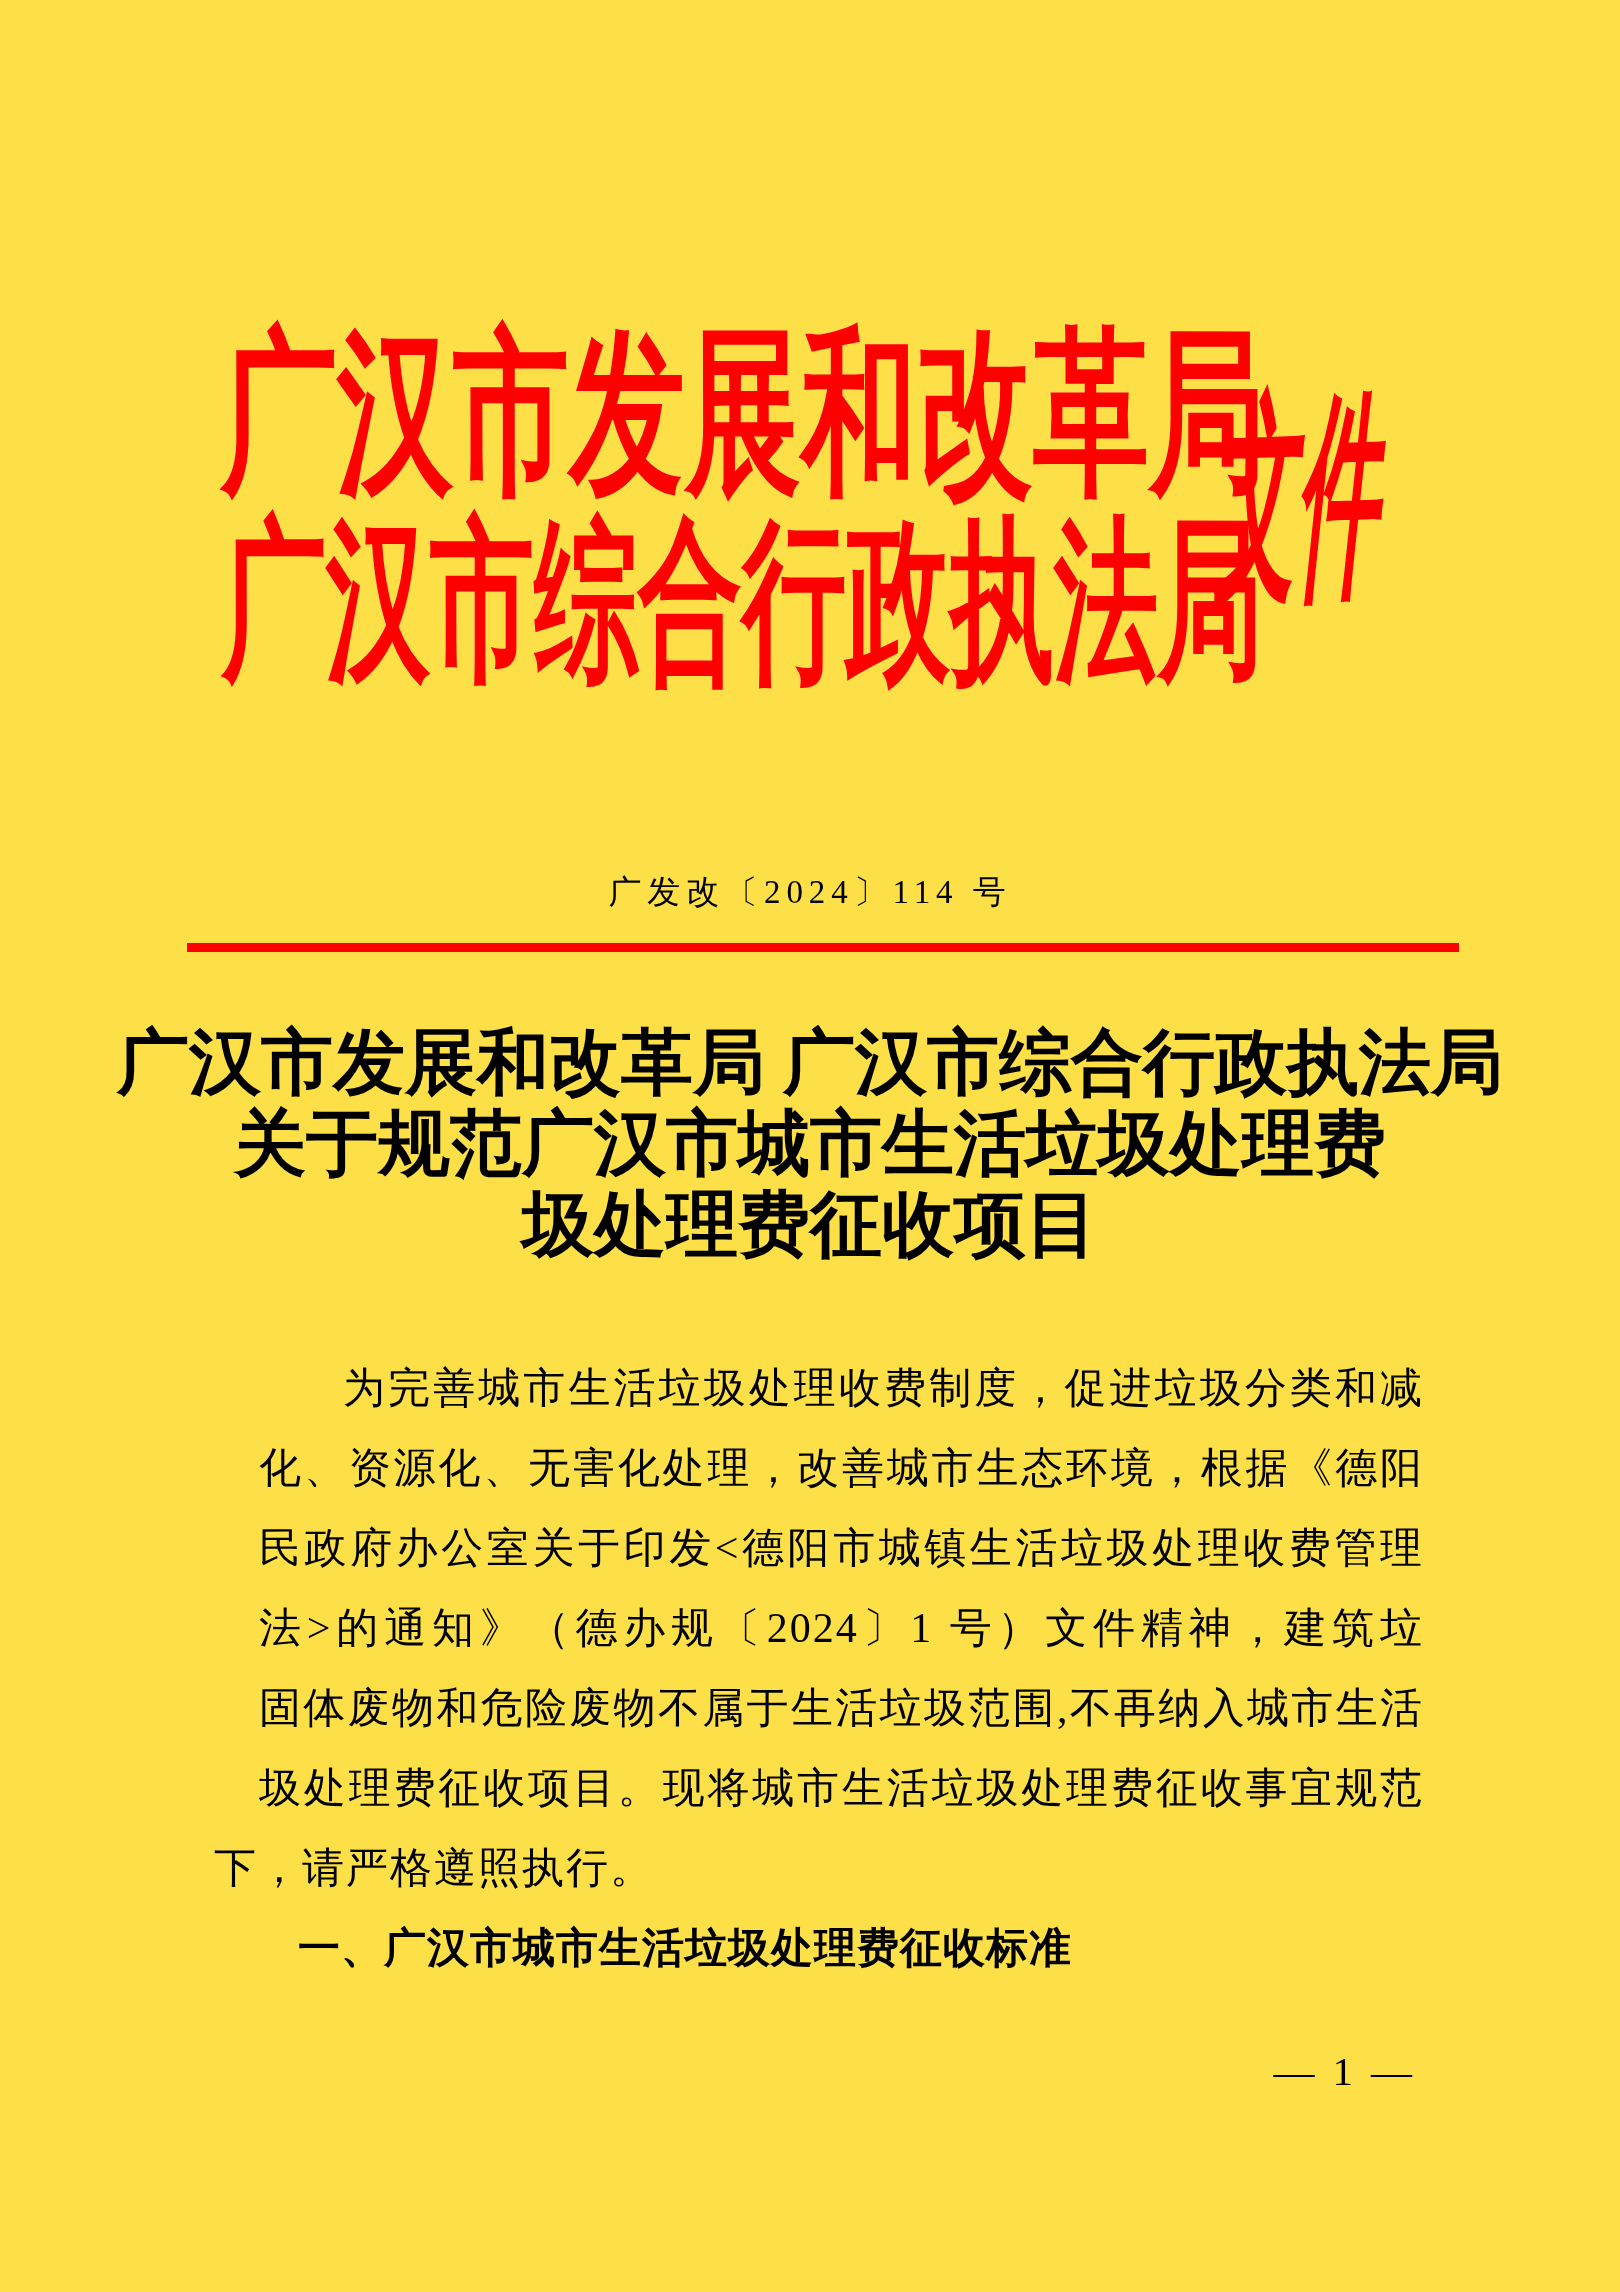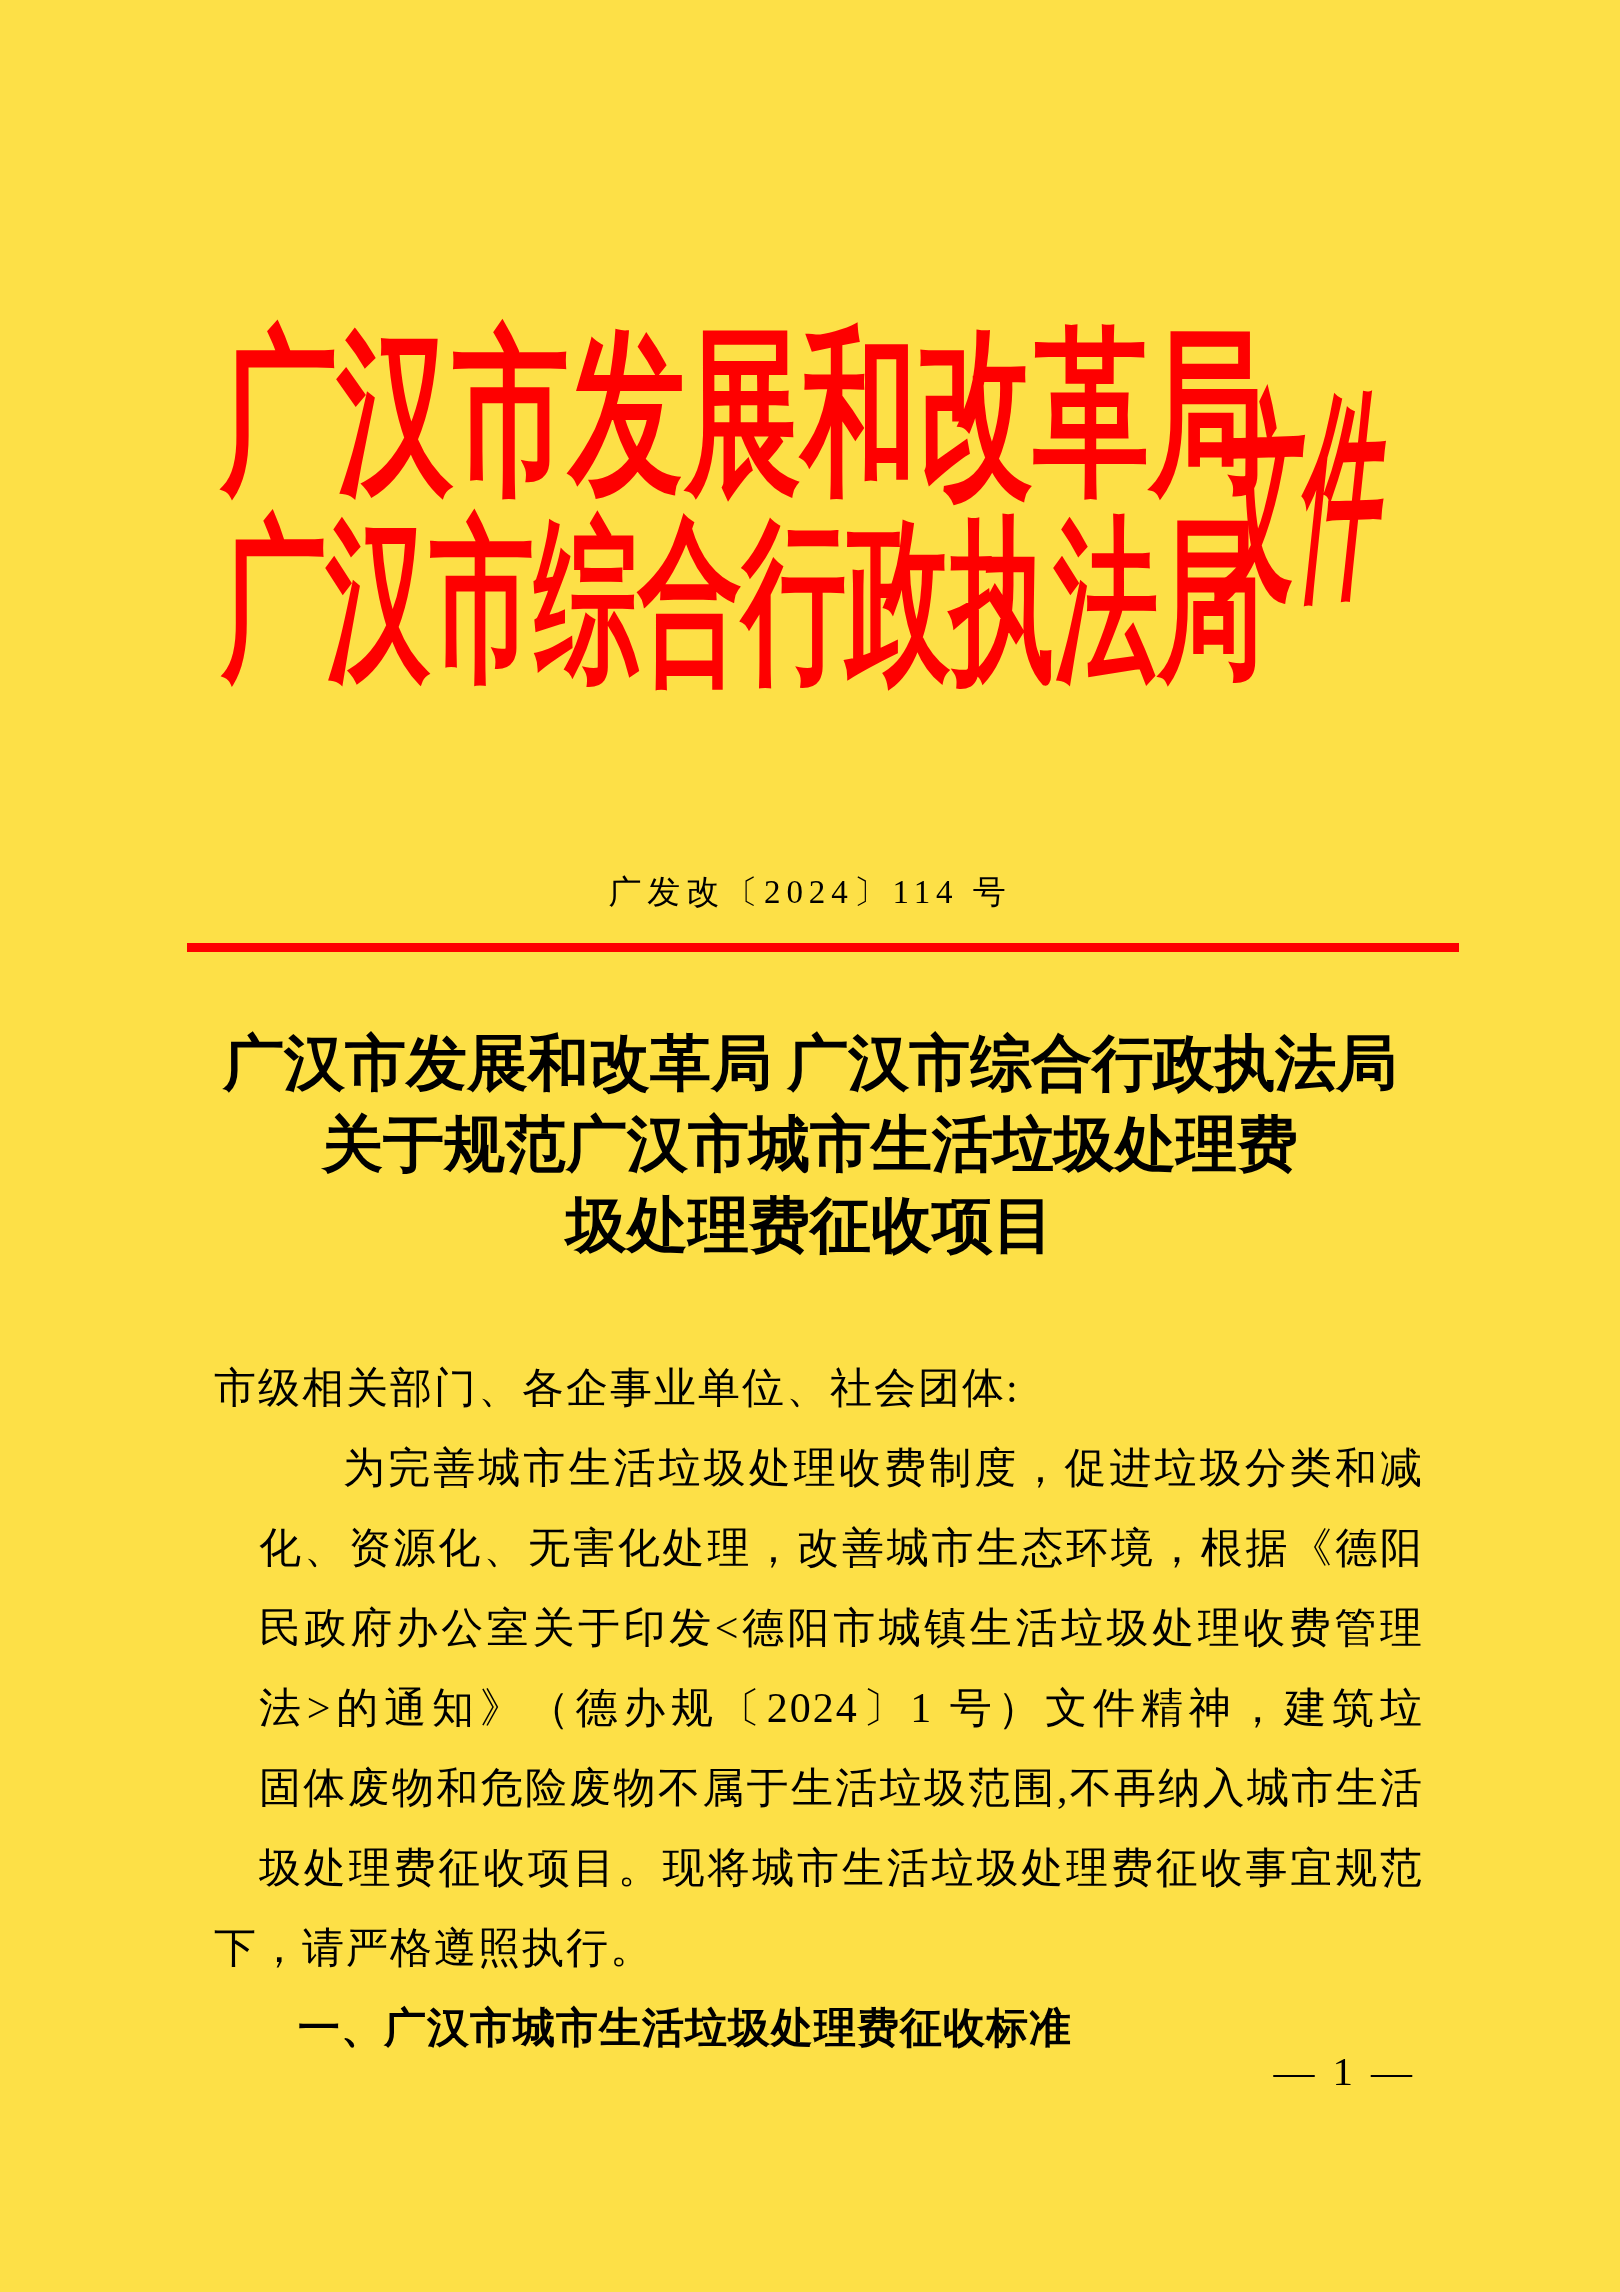--- a/index.html
+++ b/index.html
@@ -57,21 +57,21 @@
     left: 187px; top: 943px;
     width: 1272px; height: 8.8px;
     background: var(--accent-red, #fe0000);
   }
   
   .doc-title {
     position: absolute;
     left: 0; right: 0; top: 1023px;
     text-align: center;
     font-weight: bold;
-    font-size: 61px; line-height: 81px;
+    font-size: 72px; line-height: 81px;
     color: #000;
   }
   
   .body-block {
     position: absolute;
     left: 214px; top: 1348px;
     width: 1210px;
     font-size: 42px; line-height: 80px;
     letter-spacing: 2px;
     color: #000;
@@ -105,21 +105,20 @@
 
   <div class="red-rule"></div>
 
   <div class="doc-title">
     <div>广汉市发展和改革局 广汉市综合行政执法局</div>
     <div>关于规范广汉市城市生活垃圾处理费</div>
     <div>圾处理费征收项目</div>
   </div>
 
   <div class="body-block">
-    <div class="bline">市级相关部门、各企事业单位、社会团体:</div>
     <div class="bline jline indent">为完善城市生活垃圾处理收费制度，促进垃圾分类和减量</div>
     <div class="bline jline">化、资源化、无害化处理，改善城市生态环境，根据《德阳市人</div>
     <div class="bline jline">民政府办公室关于印发&lt;德阳市城镇生活垃圾处理收费管理办</div>
     <div class="bline jline">法&gt;的通知》（德办规〔2024〕1 号）文件精神，建筑垃圾、工业</div>
     <div class="bline jline">固体废物和危险废物不属于生活垃圾范围,不再纳入城市生活垃</div>
     <div class="bline jline">圾处理费征收项目。现将城市生活垃圾处理费征收事宜规范如</div>
     <div class="bline">下，请严格遵照执行。</div>
     <div class="bline section-heading indent">一、广汉市城市生活垃圾处理费征收标准</div>
   </div>
 

